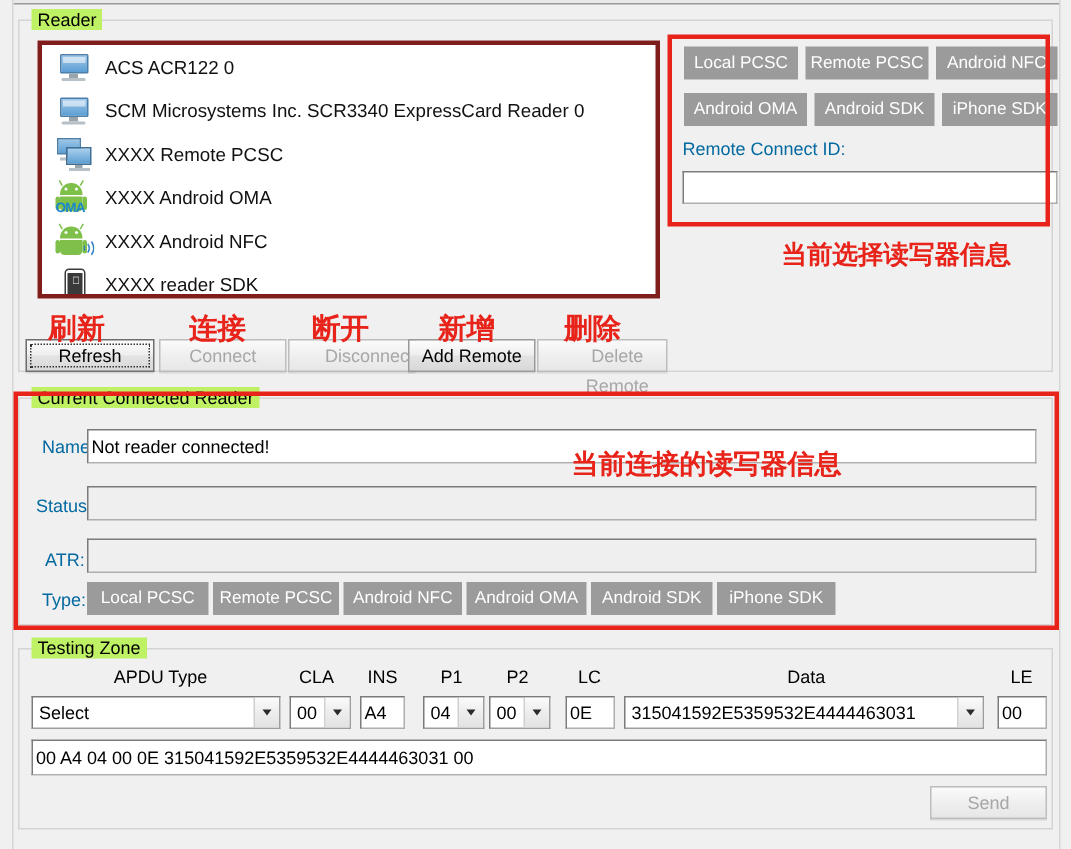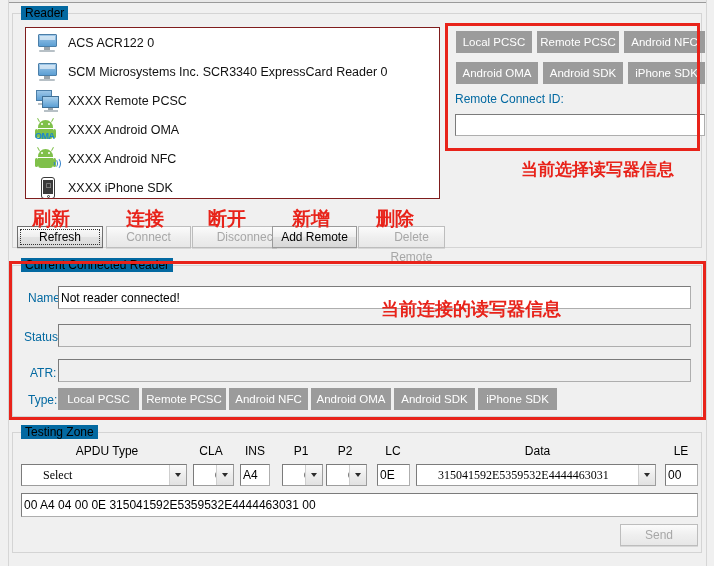--- a/index.html
+++ b/index.html
@@ -22,33 +22,33 @@
 
   
   .group {
     position: absolute;
     border: 1px solid #d4d4d4;
     background: transparent;
   }
   .group > .legend {
     position: absolute;
     top: -8px; left: 8px;
-    background: #0369a1;
+    background: #bef264;
     padding: 0 4px;
     font-size: 12px;
     color: #000;
     line-height: 14px;
     white-space: nowrap;
   }
 
   
   .listbox {
     position: absolute;
     background: #fff;
-    border: 1px solid #7f1d1d;
+    border: 3px solid #7f1d1d;
     overflow: hidden;
   }
   .list-item {
     display: flex;
     align-items: center;
     height: 29px;
     padding-left: 9px;
     font-size: 12.5px;
     color: #111;
   }
@@ -147,21 +147,21 @@
     background:#fff;
     border:1px solid #9d9d9d;
     border-top-color:#7b7b7b;
     border-left-color:#7b7b7b;
     display:flex;
     align-items:center;
     font-size:12px;
     color:#000;
     overflow:hidden;
   }
-  .combo > .val { flex:1; padding-left:21px; white-space:nowrap; overflow:hidden;font-family:Liberation Serif, serif; }
+  .combo > .val { flex:1; padding-left:4px; white-space:nowrap; overflow:hidden; }
   .combo > .arrow {
     width:17px; align-self:stretch;
     background:linear-gradient(#fbfbfb,#ededed 50%,#e2e2e2);
     border-left:1px solid #cfcfcf;
     display:flex; align-items:center; justify-content:center;
     flex:0 0 17px;
   }
   .combo > .arrow::after {
     content:""; width:0;height:0;
     border-left:3.5px solid transparent;
@@ -256,21 +256,21 @@
       <span>XXXX Android NFC</span>
     </div>
 
     <div class="list-item">
       <span class="ico ic-phone">
         <span class="frame"></span>
           <span class="inner"></span>
         <span class="apple"></span>
           <span class="home"></span>
       </span>
-      <span>XXXX iPhone SDK</span>
+      <span>XXXX reader SDK</span>
     </div>
   </div>
 
   <div style="position:absolute;left:449px;top:26px;width:249px;height:118px;">
     <span class="chip" style="position:absolute;left:7px;  top:5px;  width:76px;">Local PCSC</span>
     <span class="chip" style="position:absolute;left:88px; top:5px;  width:82px;">Remote PCSC</span>
     <span class="chip" style="position:absolute;left:175px;top:5px;  width:81px;">Android NFC</span>
     <span class="chip" style="position:absolute;left:7px;  top:36px; width:82px;">Android OMA</span>
     <span class="chip" style="position:absolute;left:94px; top:36px; width:80px;">Android SDK</span>
     <span class="chip" style="position:absolute;left:179px;top:36px; width:77px;">iPhone SDK</span>

